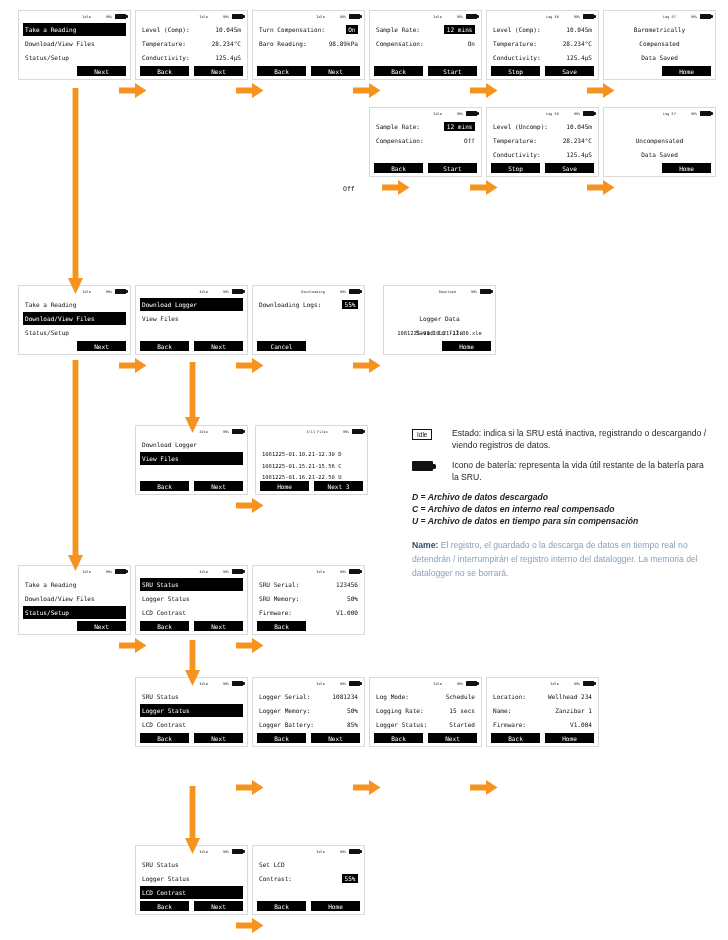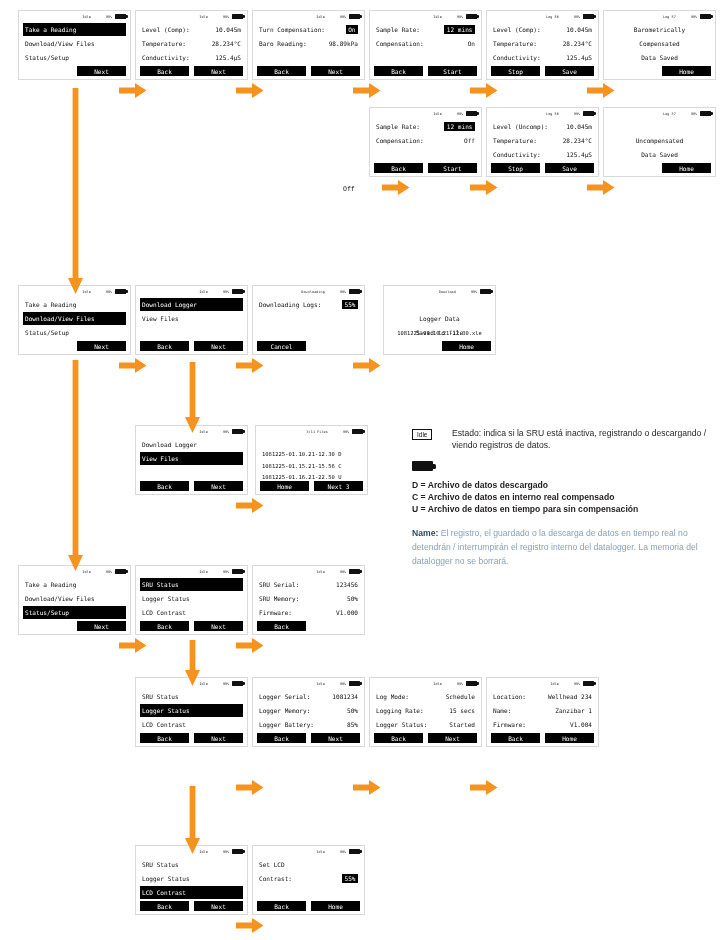--- a/index.html
+++ b/index.html
@@ -81,31 +81,31 @@
   .arrow-d svg{display:block;}
 
   .off-lbl{
     position:absolute;font-size:6.5px;color:#111;
     font-family:"DejaVu Sans Mono","Liberation Mono",monospace;
   }
 
   
   .legend{position:absolute;left:412px;top:428px;width:300px;
     font-family:"Liberation Sans",sans-serif;}
-  .lg-row{display:flex;align-items:flex-start;margin-bottom:9px;}
+  .lg-row{display:flex;align-items:flex-start;margin-bottom:9px;justify-content:flex-end;}
   .lg-key{flex:0 0 40px;display:flex;align-items:flex-start;padding-top:1px;}
   .lg-idle{
     border:1px solid #111;font-size:6.5px;padding:1px 4px;color:#111;
     font-family:"Liberation Sans",sans-serif;background:#fff;
   }
   .lg-batt{position:relative;width:21px;height:10px;background:#111;border-radius:1px;}
   .lg-batt:after{content:"";position:absolute;right:-3px;top:2.6px;width:3px;height:5px;
     background:#111;border-radius:0 1.5px 1.5px 0;}
   .lg-txt{font-size:8.6px;line-height:11.5px;color:#231f20;}
-  .lg-defs{margin-top:0;}
+  .lg-defs{margin-top:0;font-style:italic;}
   .lg-defs div{font-size:8.6px;line-height:11.8px;color:#231f20;font-weight:bold;}
   .lg-note{margin-top:11px;font-size:8.6px;line-height:14px;color:#8aa0b8;}
   .lg-note b{color:#2e4a6b;}
 </style>
 </head>
 <body>
 
 <div class="canvas">
 
   <div class="screen" style="left:18px;  top:10px;">
@@ -760,20 +760,21 @@
     <div class="lg-row">
       <div class="lg-key">
         <span class="lg-idle">Idle</span>
       </div>
       <div class="lg-txt">Estado: indica si la SRU está inactiva, registrando o descargando / viendo registros de datos.</div>
     </div>
     <div class="lg-row">
       <div class="lg-key">
         <span class="lg-batt"></span>
       </div>
+      <div class="lg-txt">Icono de batería: representa la vida útil restante de la batería para la SRU.</div>
     </div>
     <div class="lg-defs">
       <div>D =  Archivo de datos descargado</div>
       <div>C = Archivo de datos en interno real compensado</div>
       <div>U = Archivo de datos en tiempo para sin compensación</div>
     </div>
     <div class="lg-note"><b>Name:</b><span> El registro, el guardado o la descarga de datos en tiempo real no detendrán / interrumpirán el registro interno del datalogger. La memoria del datalogger no se borrará.</span></div>
   </div>
 
 </div>

